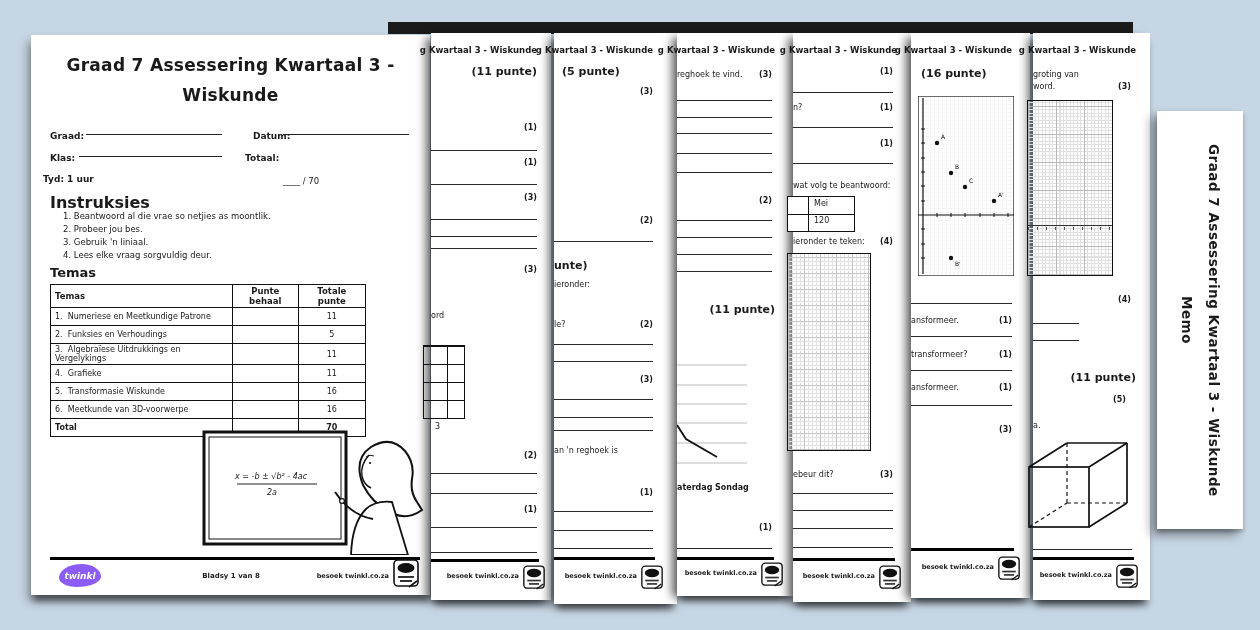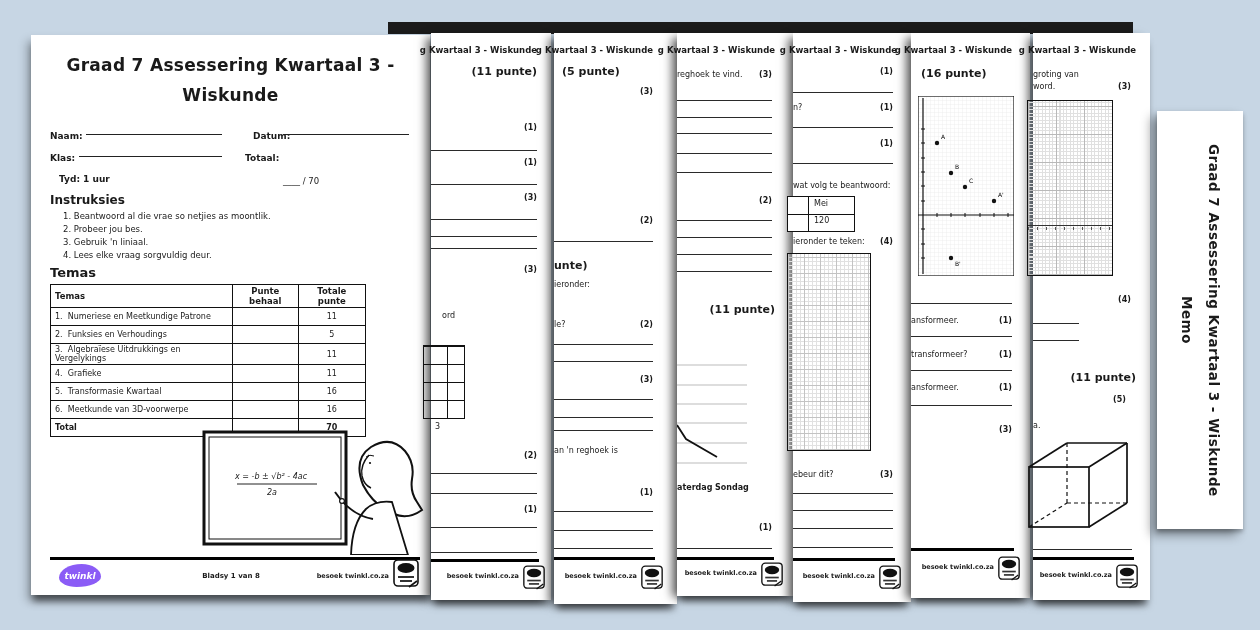--- a/index.html
+++ b/index.html
@@ -54,32 +54,32 @@
 <body>
 
 <div class="scene">
 
   <div class="a band"></div>
 
   <div class="pg pg1">
     <div class="a title" style="top:20px;">Graad 7 Assessering Kwartaal 3 -</div>
     <div class="a title" style="top:50px;">Wiskunde</div>
 
-    <div class="a lbl" style="left:19px;top:96px;">Naam:</div>
+    <div class="a lbl" style="left:19px;top:96px;">Graad:</div>
     <div class="a fline" style="left:55px;top:88px;width:136px;"></div>
     <div class="a lbl" style="left:214px;top:96px;padding-left:8px;">Datum:</div>
     <div class="a fline" style="left:252px;top:88px;width:126px;"></div>
 
     <div class="a lbl" style="left:19px;top:118px;">Klas:</div>
     <div class="a fline" style="left:48px;top:110px;width:143px;"></div>
     <div class="a lbl" style="left:214px;top:118px;">Totaal:</div>
     <div class="a body-sm" style="left:252px;top:118px;margin-top:23px;">____ / 70</div>
 
-    <div class="a lbl" style="left:28px;top:139px;">Tyd: 1 uur</div>
-    <div class="a lbl" style="left:19px;top:158px;font-size:12px;text-align:right;">Instruksies</div>
+    <div class="a lbl" style="left:12px;top:139px;">Tyd: 1 uur</div>
+    <div class="a lbl" style="left:19px;top:158px;font-size:16px;text-align:right;">Instruksies</div>
 
     <div class="a body-sm" style="left:32px;top:176px;">1.  Beantwoord al die vrae so netjies as moontlik.</div>
     <div class="a body-sm" style="left:32px;top:189px;">2.  Probeer jou bes.</div>
     <div class="a body-sm" style="left:32px;top:202px;">3.  Gebruik 'n liniaal.</div>
     <div class="a body-sm" style="left:32px;top:215px;">4.  Lees elke vraag sorgvuldig deur.</div>
 
     <div class="a lbl" style="left:19px;top:230px;font-size:13px;">Temas</div>
 
     <table class="temas a" style="left:19px;top:249px;">
       <tbody>
@@ -102,21 +102,21 @@
         <td><span>3.</span>&nbsp;&nbsp;<span>Algebraïese Uitdrukkings en Vergelykings</span></td>
         <td class="c"></td>
         <td class="c">11</td>
       </tr>
       <tr>
         <td><span>4.</span>&nbsp;&nbsp;<span>Grafieke</span></td>
         <td class="c"></td>
         <td class="c">11</td>
       </tr>
       <tr>
-        <td><span>5.</span>&nbsp;&nbsp;<span>Transformasie Kwartaal</span></td>
+        <td><span>5.</span>&nbsp;&nbsp;<span>Transformasie Wiskunde</span></td>
         <td class="c"></td>
         <td class="c">16</td>
       </tr>
       <tr>
         <td><span>6.</span>&nbsp;&nbsp;<span>Meetkunde van 3D-voorwerpe</span></td>
         <td class="c"></td>
         <td class="c">16</td>
       </tr>
       <tr>
         <td style="font-weight:bold;">Total</td>
@@ -163,21 +163,21 @@
     <div class="a punte" style="right:14px;top:32px;">(11 punte)</div>
     <div class="a mark" style="right:14px;top:90px;">(1)</div>
     <div class="a aln" style="left:0;top:117px;width:106px;"></div>
     <div class="a mark" style="right:14px;top:125px;">(1)</div>
     <div class="a aln" style="left:0;top:151px;width:106px;"></div>
     <div class="a mark" style="right:14px;top:160px;">(3)</div>
     <div class="a aln" style="left:0;top:186px;width:106px;"></div>
     <div class="a aln" style="left:0;top:203px;width:106px;"></div>
     <div class="a aln" style="left:0;top:215px;width:106px;"></div>
     <div class="a mark" style="right:14px;top:232px;">(3)</div>
-    <div class="a frag" style="left:0;top:278px;padding-left:11px;">ord</div>
+    <div class="a frag" style="left:0;top:278px;">ord</div>
     <div class="a minitable" style="left:-8px;top:312px;width:40px;height:72px;
          background:
           linear-gradient(#111,#111) 23px 0/1px 100% no-repeat,
           repeating-linear-gradient(0deg,transparent 0 17px,#111 17px 18px);"></div>
     <div class="a frag" style="left:4px;top:389px;">3</div>
     <div class="a mark" style="right:14px;top:418px;">(2)</div>
     <div class="a aln" style="left:0;top:440px;width:106px;"></div>
     <div class="a aln" style="left:0;top:460px;width:106px;"></div>
     <div class="a mark" style="right:14px;top:472px;">(1)</div>
     <div class="a aln" style="left:0;top:494px;width:106px;"></div>

